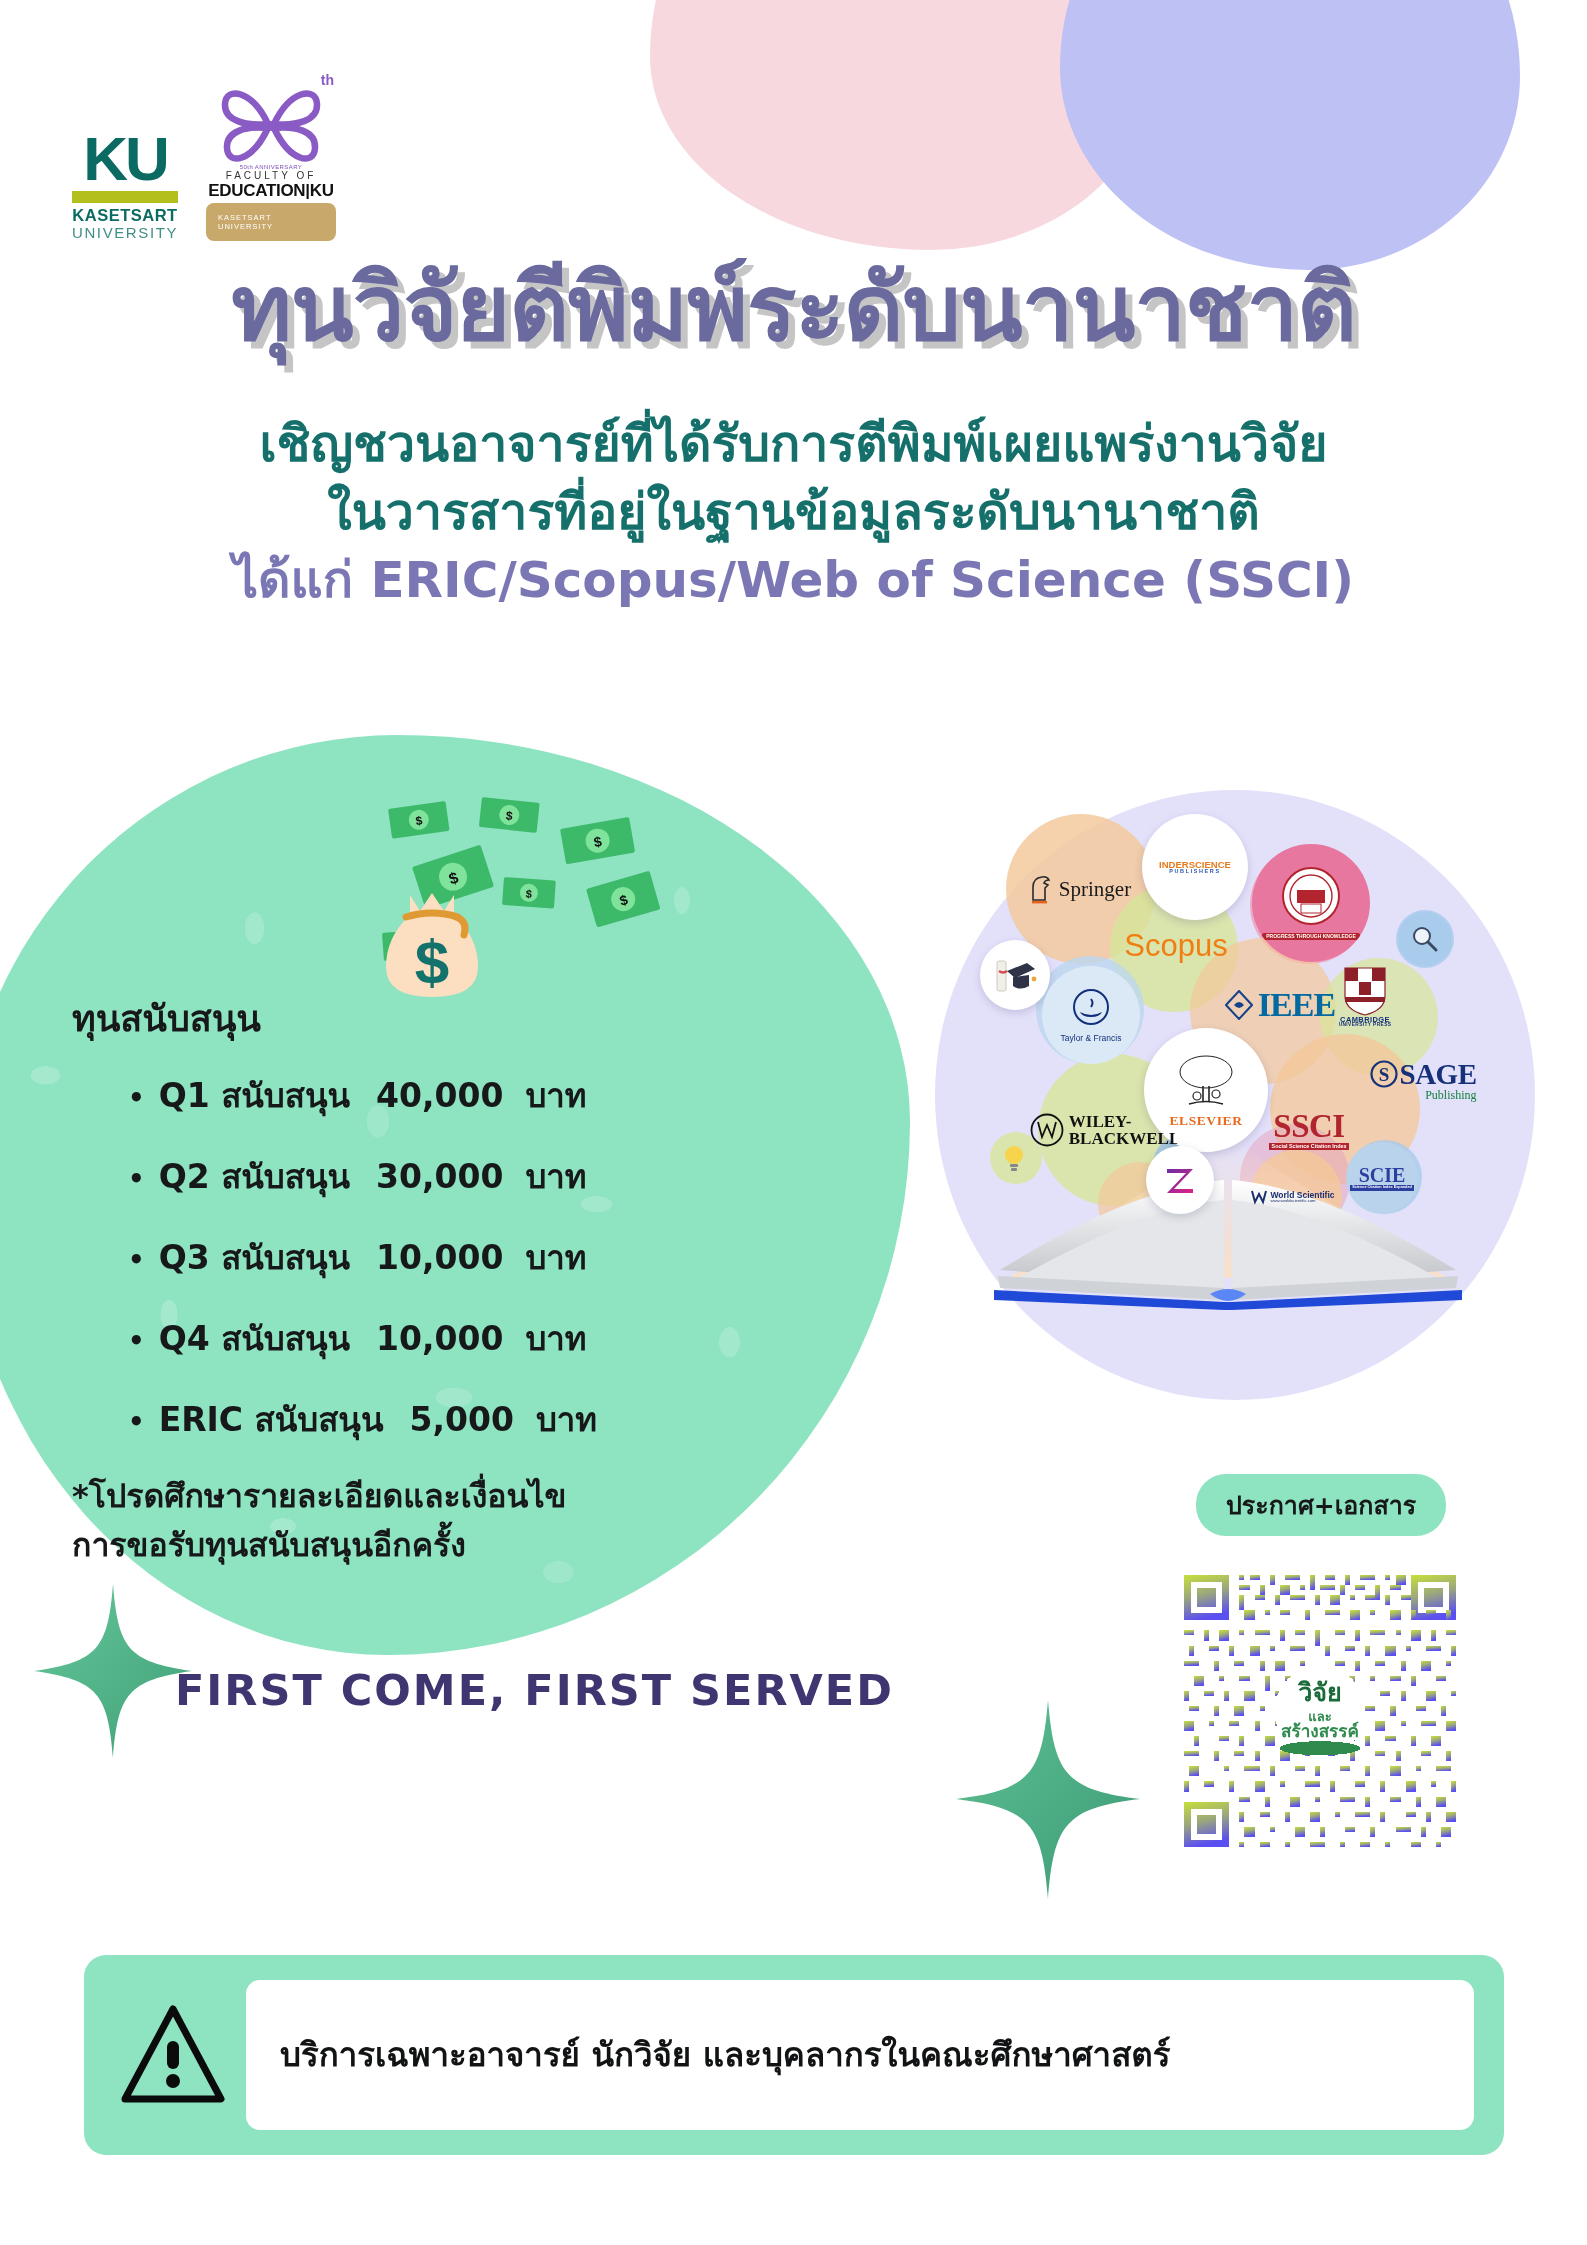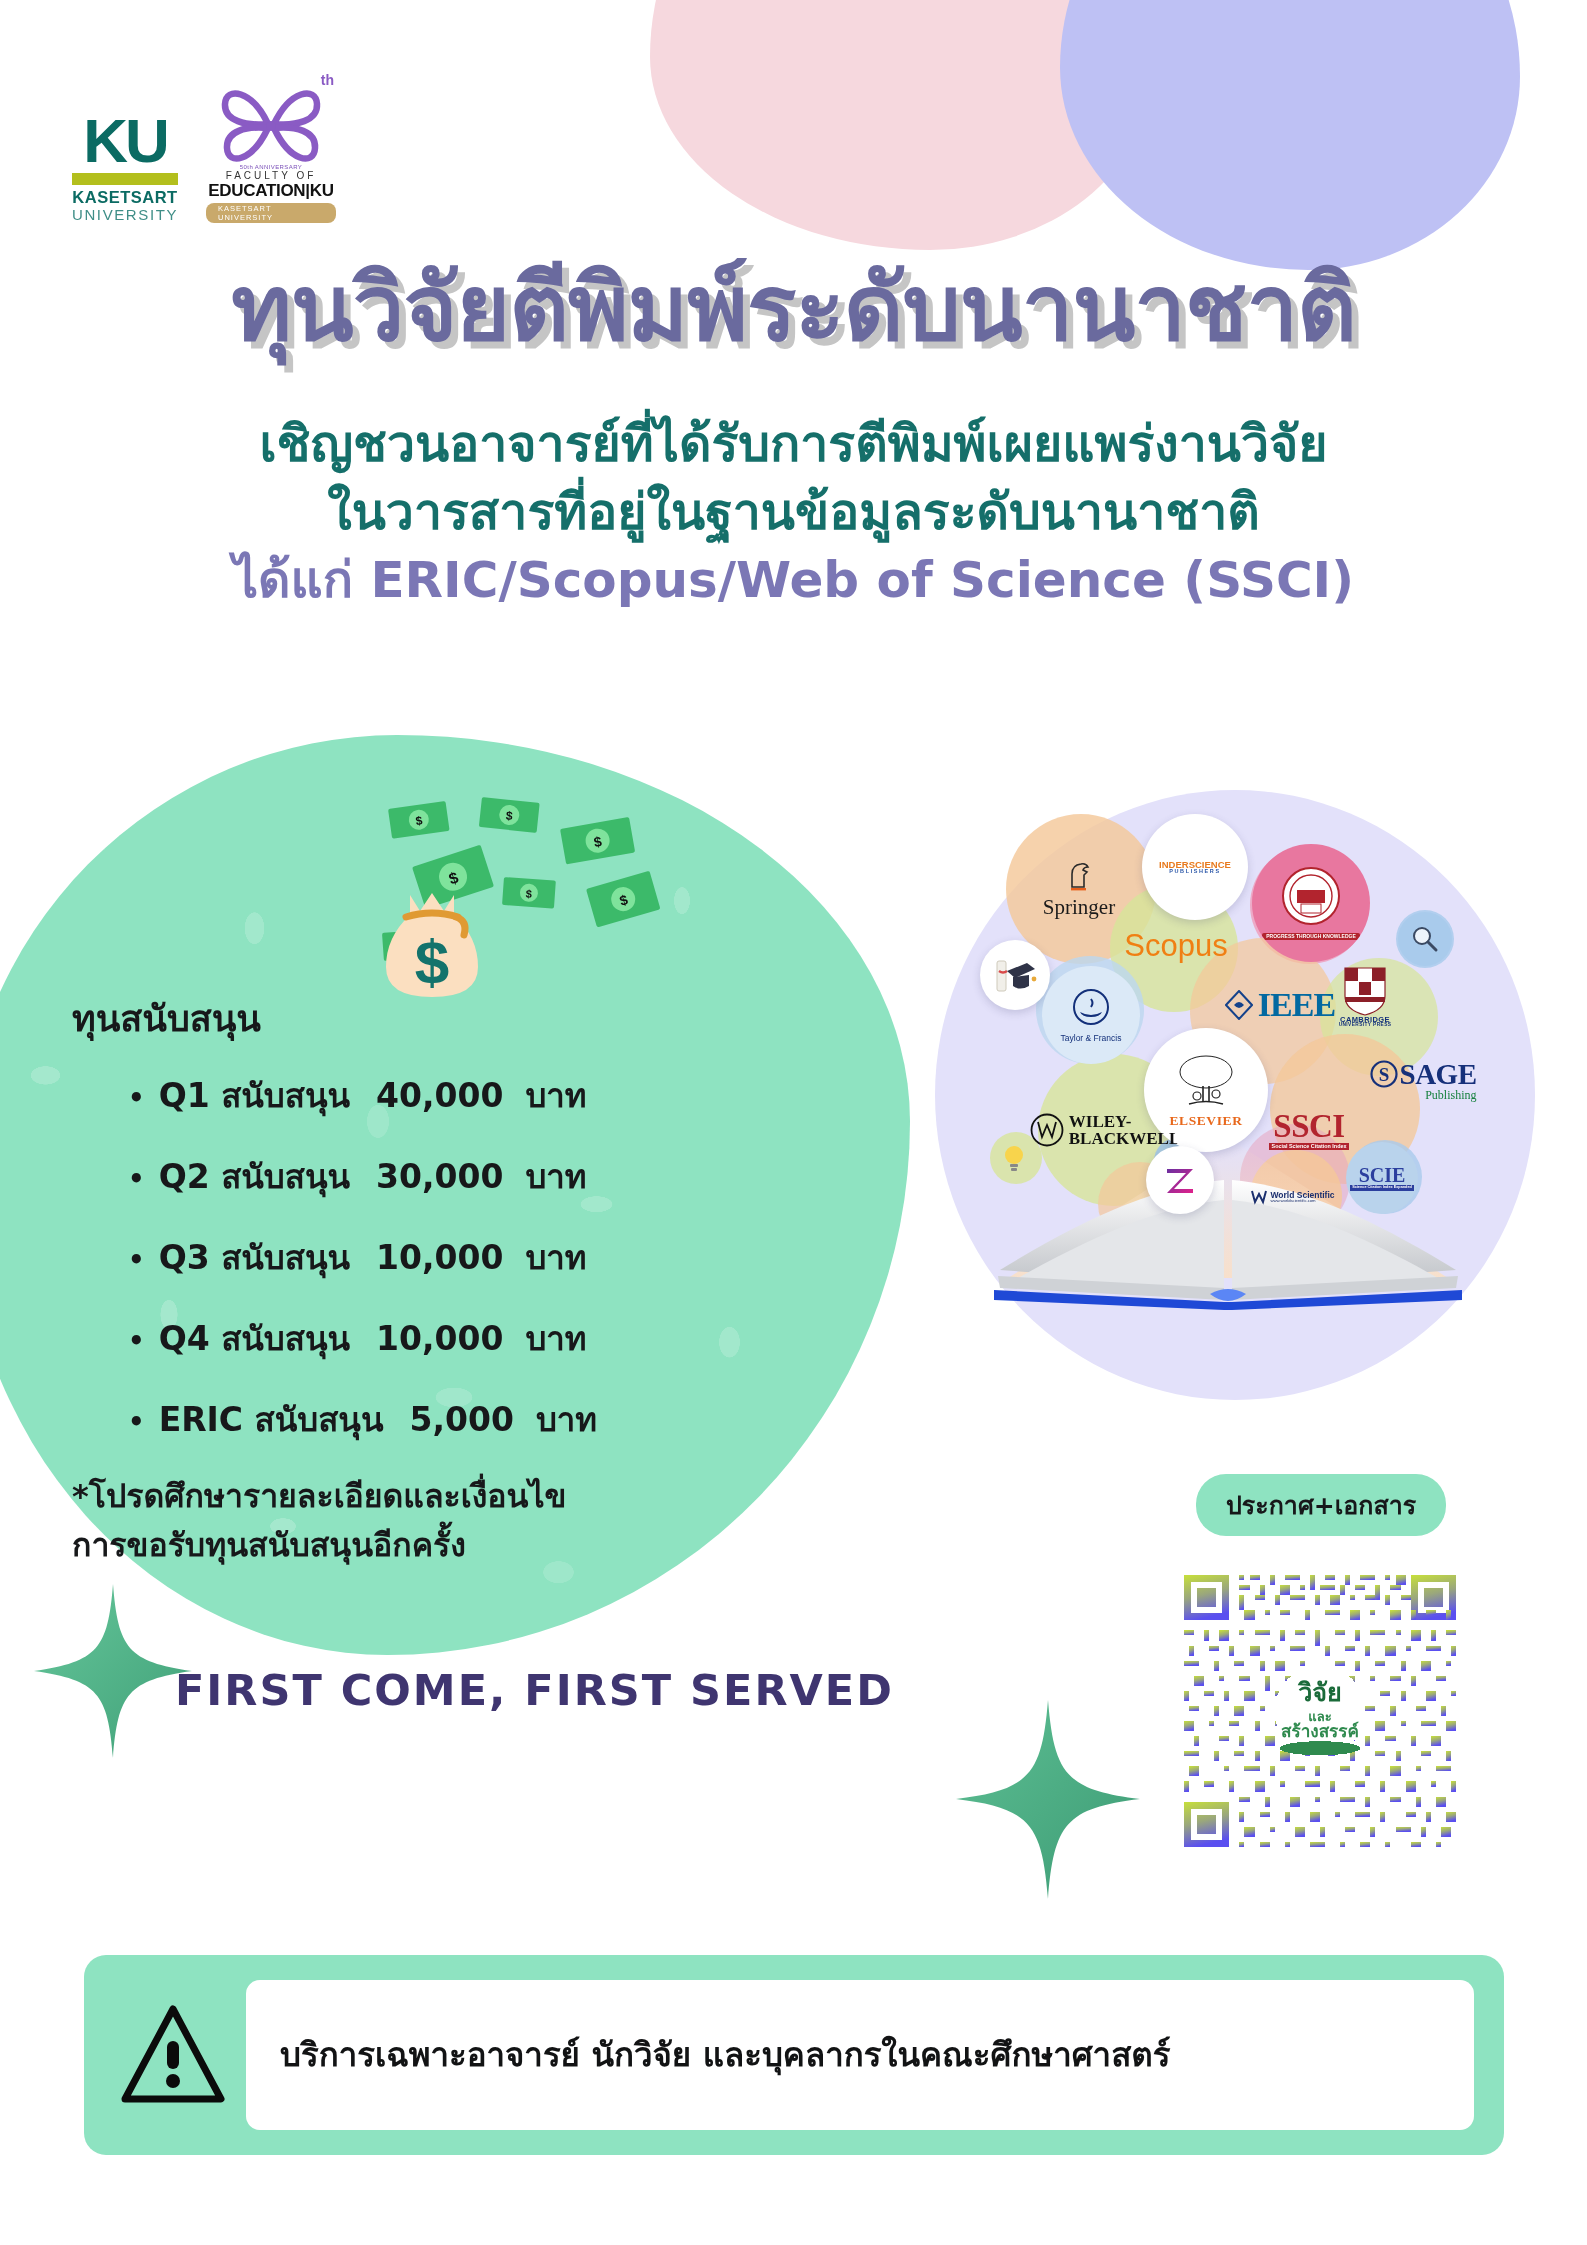--- a/index.html
+++ b/index.html
@@ -76,21 +76,21 @@
   .ku-logo { display: flex; flex-direction: column; align-items: center; }
   .ku-letters { font-size: 62px; font-weight: 700; color: #0b6b63; letter-spacing: -3px; line-height: .92; font-family: "Liberation Sans", sans-serif; }
   .ku-bar { width: 100%; height: 12px; background: #b3bf1d; margin: 4px 0 3px; }
   .ku-name { font-size: 16.5px; font-weight: 700; color: #0b6b63; letter-spacing: .5px; line-height: 1.1; }
   .ku-sub { font-size: 15px; font-weight: 400; color: #3f8e87; letter-spacing: 1.6px; line-height: 1.15; }
   .edu-logo { position: relative; width: 130px; display: flex; flex-direction: column; align-items: center; justify-content: center; }
   .edu-th { position: absolute; right: 2px; top: -2px; font-size: 14px; font-weight: 700; color: #8a5bc4; }
   .edu-anniv { font-size: 6px; color: #7a4fb8; letter-spacing: .4px; margin-top: -6px; }
   .edu-fac { font-size: 10px; color: #333; letter-spacing: 3px; font-weight: 500; }
   .edu-main { font-size: 17px; font-weight: 800; color: #111; letter-spacing: -.3px; }
-  .edu-ku-band { background: #c9a96b; color: #fff; font-size: 7.5px; letter-spacing: 1px; padding: 1px 12px; border-radius: 8px; margin-top: 2px; }
+  .edu-ku-band { background: #c9a96b; color: #fff; font-size: 7.5px; letter-spacing: 1px; padding: 10px 12px; border-radius: 8px; margin-top: 2px; }
 
   
   .title {
     position: absolute; left: 0; top: 258px; width: 1587px;
     text-align: center; z-index: 9;
     font-size: 92px; font-weight: 700; color: #6a6a9e;
     letter-spacing: -1px; line-height: 1.1;
     text-shadow: 7px 7px 0 rgba(150,150,150,.55);
     font-family: "DejaVu Sans", sans-serif;
   }
@@ -361,21 +361,21 @@
       <path d="M254 52 C320 58 390 88 478 142 L254 158 Z" fill="url(#pgr)"></path>
       <path d="M246 72 C186 78 122 104 40 150 L246 164 Z" fill="#e4e6e9"></path>
       <path d="M254 72 C314 78 378 104 460 150 L254 164 Z" fill="#e4e6e9"></path>
       <path d="M20 148 L246 160 L246 172 L22 160 Z" fill="#cfd2d6"></path>
       <path d="M480 148 L254 160 L254 172 L478 160 Z" fill="#cfd2d6"></path>
       <path d="M16 162 L246 174 L254 174 L484 162 L484 172 L254 182 L246 182 L16 172 Z" fill="#1f49d6"></path>
       <path d="M232 166 q18 -10 36 0 q-18 14 -36 0 Z" fill="#5b86f5"></path>
     </svg>
 
     <div class="chip" style="left:58px;  top:28px;  width:142px; height:142px; background:transparent; box-shadow:none;">
-      <span style="display:flex; align-items:center; gap:6px;flex-direction:column;">
+      <span style="display:flex; align-items:center; gap:6px;">
         <svg width="26" height="30" viewBox="0 0 26 30">
           <path d="M6 26 L6 13 Q6 4 15 3 Q20 2 22 6 Q18 6 17 9 L21 11 L18 14 L18 26 Z" fill="none" stroke="#2a2a2a" stroke-width="1.6"></path>
           <rect x="5" y="27" width="15" height="2.4" fill="#e8601c"></rect>
         </svg>
         <span class="chip-label" style="font-size:21px; color:#1b1b1b; font-family:'Liberation Serif',serif; font-weight:400;">Springer</span>
       </span>
     </div>
 
     <div class="chip" style="left:192px; top:24px; width:106px; height:106px;">
       <span style="display:flex; flex-direction:column; align-items:center;">

